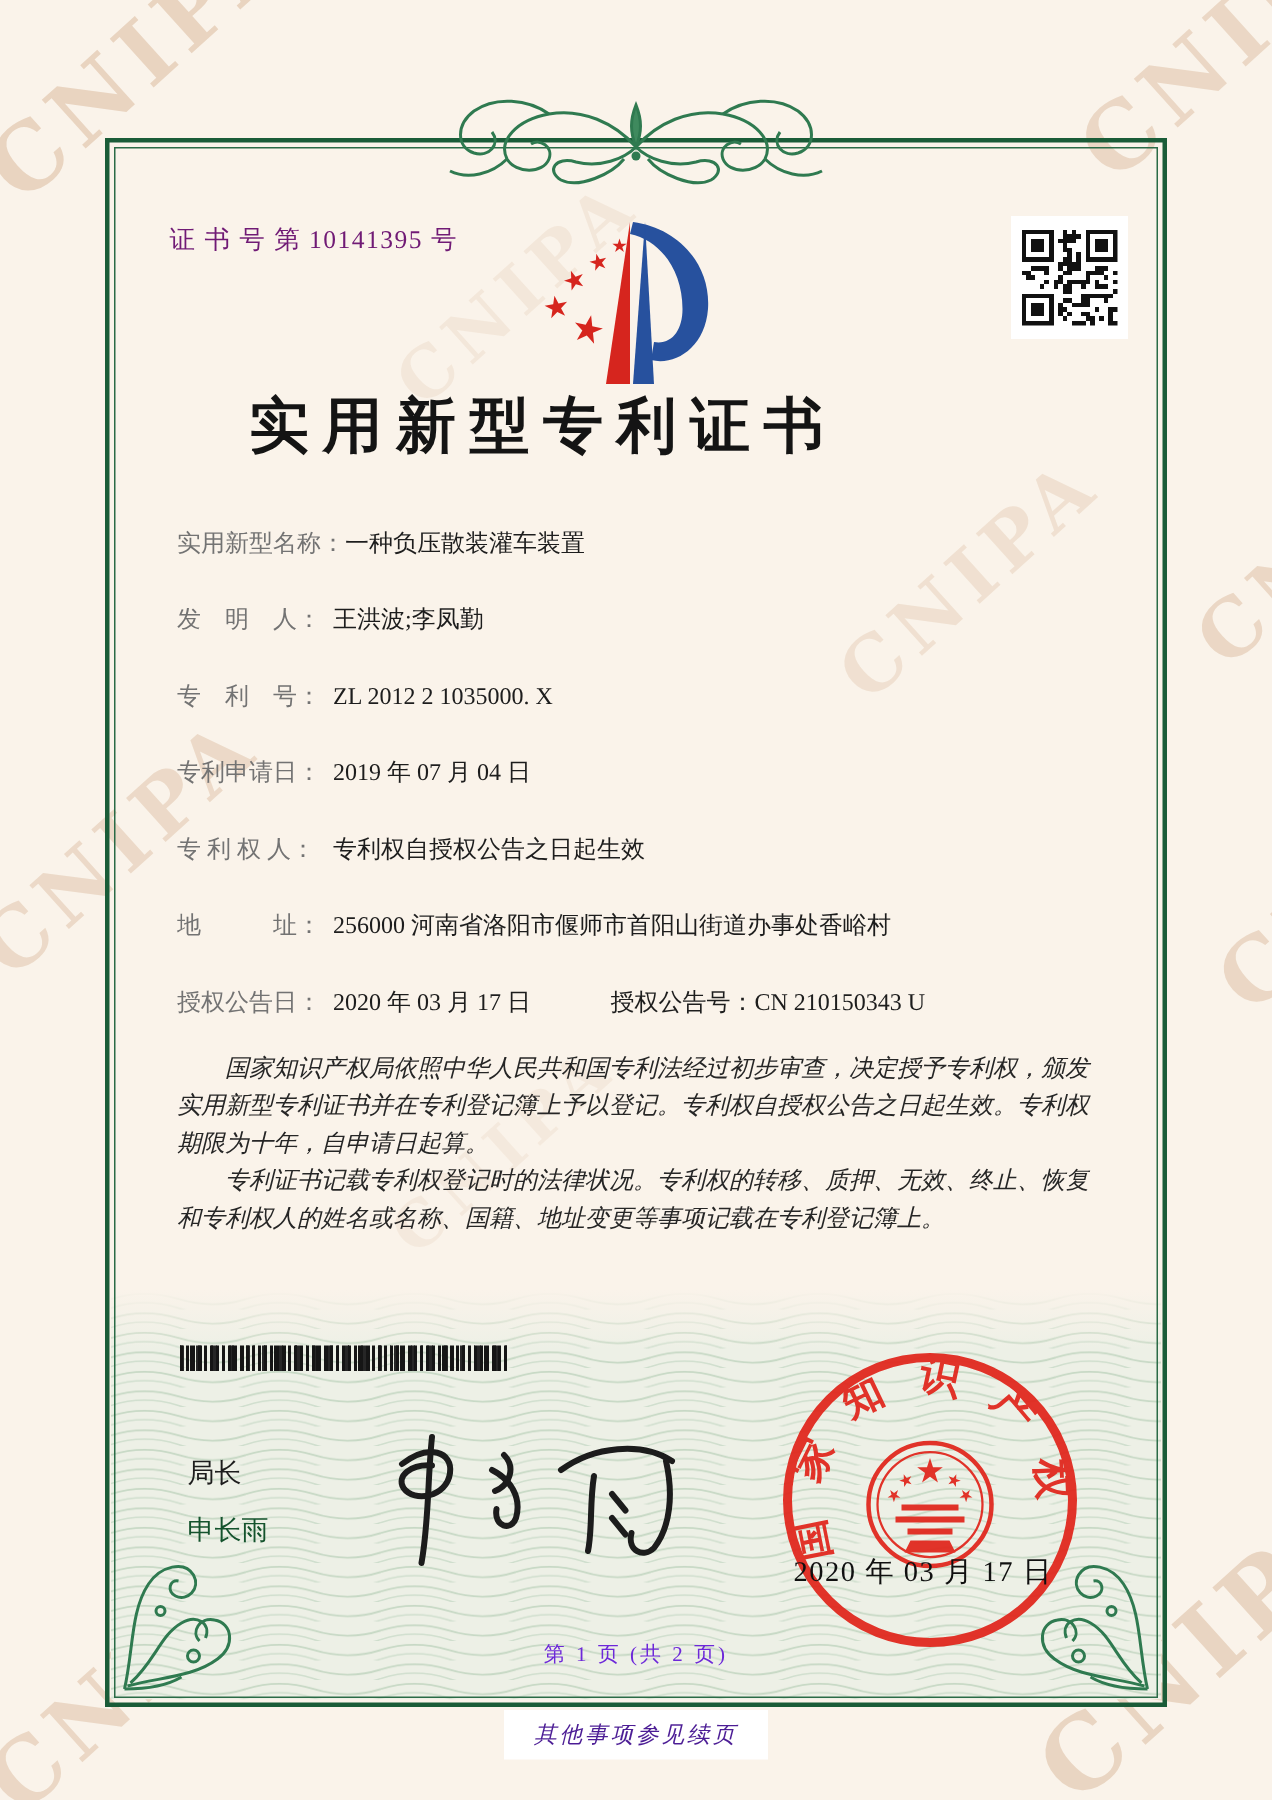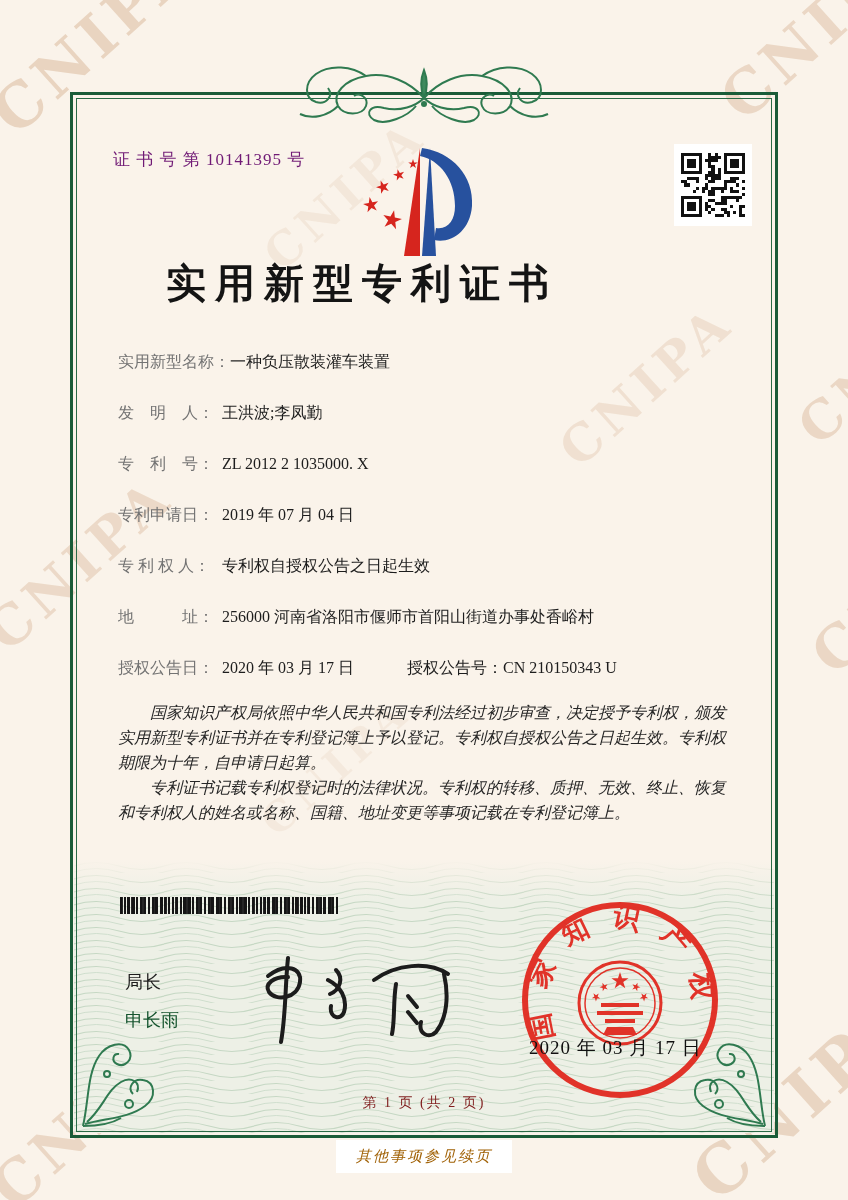--- a/index.html
+++ b/index.html
@@ -61,25 +61,25 @@
   }
   .signer-title{position:absolute; left:125px; top:970px; z-index:5; font-size:18px;
     font-family:"Liberation Sans","DejaVu Sans",sans-serif; color:#1d1d1d;text-align:center;}
   .signer-name{position:absolute; left:125px; top:1008px; z-index:5; font-size:18px;
     font-family:"Liberation Sans","DejaVu Sans",sans-serif; color:#14532d;}
   #signature{position:absolute; left:256px; top:944px; z-index:5;}
   #seal{position:absolute; left:515px; top:895px; z-index:5;}
   .seal-date{position:absolute; left:529px; top:1035px; z-index:6; font-size:19px;
     letter-spacing:1px; color:#101010;}
   .page-no{position:absolute; left:0; top:1094px; width:848px; text-align:center;
-    z-index:5; font-size:14px; letter-spacing:2px; color:#7f1d1d;}
+    z-index:5; font-size:14px; letter-spacing:2px; color:#6d28d9;}
   .cont-note{
     position:absolute; left:50%; top:1140px; transform:translateX(-50%); z-index:5;
     background:#ffffff; padding:7px 20px; font-size:15px; letter-spacing:2px;
-    color:#a16207; font-style:italic;
+    color:#4c1d95; font-style:italic;
   }
 </style>
 </head>
 <body>
 
 <div id="page">
 
   <svg width="0" height="0" style="position:absolute" aria-hidden="true">
     <defs>
       <polygon id="star" points="0,-1 0.2245,-0.309 0.951,-0.309 0.3633,0.118 0.5878,0.809 0,0.382 -0.5878,0.809 -0.3633,0.118 -0.951,-0.309 -0.2245,-0.309"></polygon>

